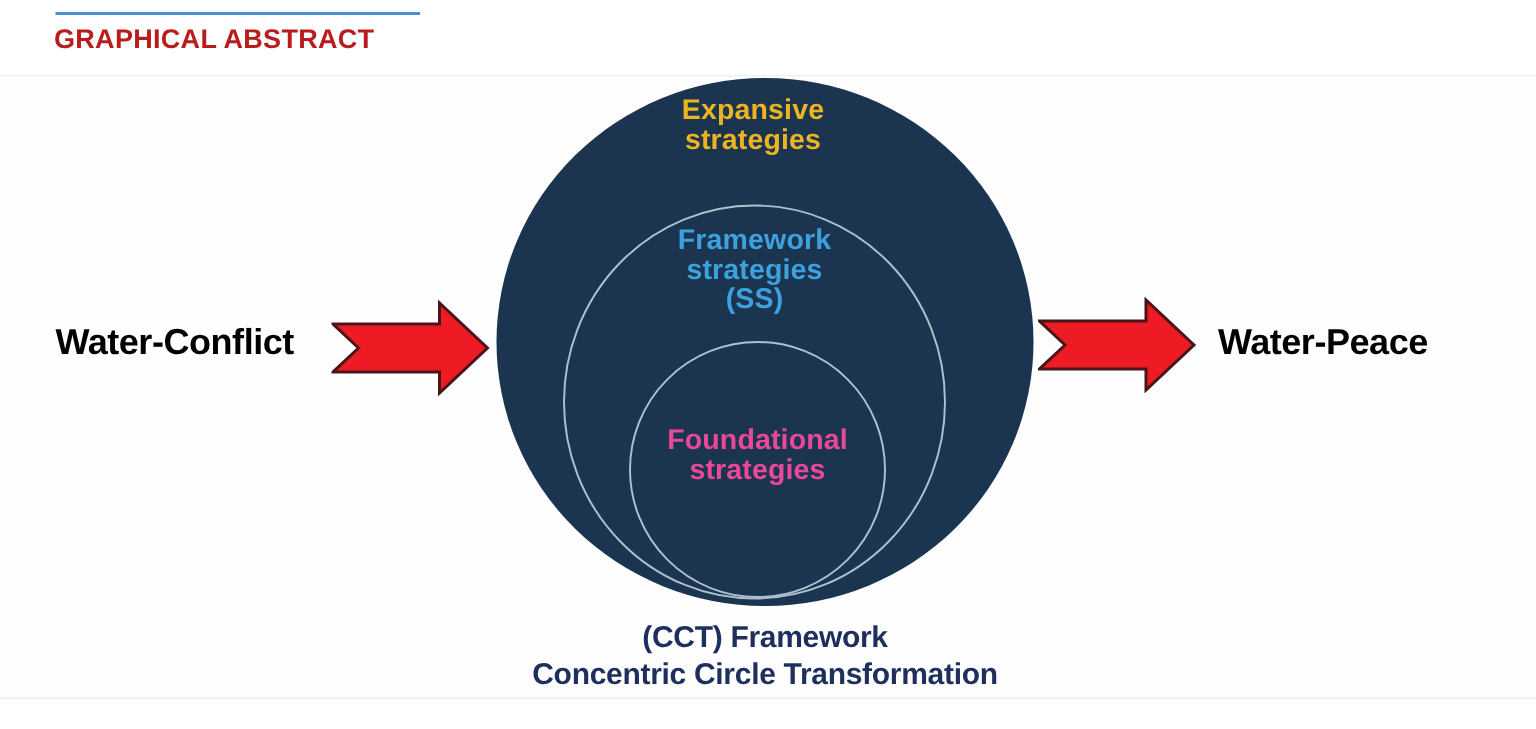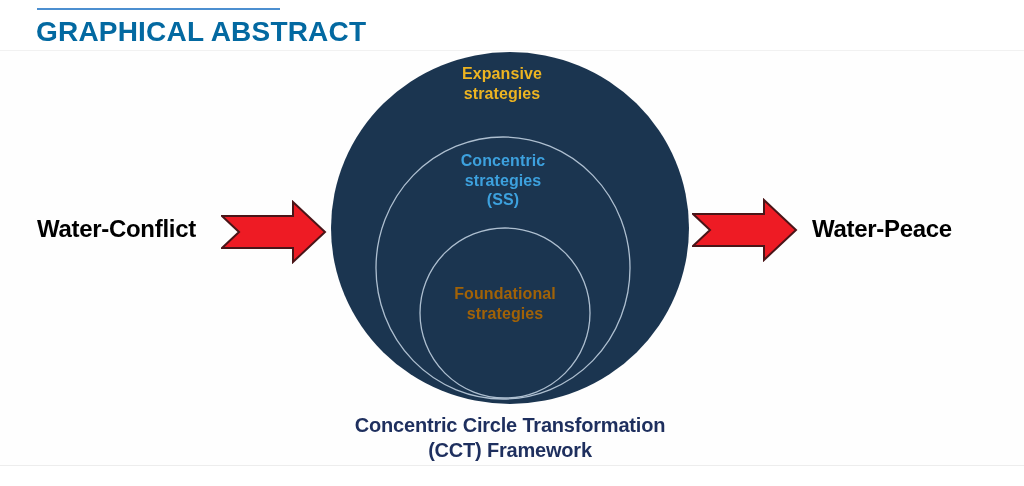--- a/index.html
+++ b/index.html
@@ -12,22 +12,22 @@
   }
 
   
   .hdr-rule {
     position: absolute; left: 37px; top: 8px;
     width: 243px; height: 2px;
     background: #4c8fd0;
   }
   .hdr-title {
     position: absolute; left: 36px; top: 16px;
-    font-size: 28px; font-weight: bold;
-    color: #0369a1; letter-spacing: 0.2px;
+    font-size: 18px; font-weight: bold;
+    color: #b91c1c; letter-spacing: 0.2px;
     white-space: nowrap;
   }
 
   
   .figure-panel {
     position: absolute; left: 0; top: 50px;
     width: 1024px; height: 414px;
     background: #fefefe;
     border-top: 1px solid #f1f1f1;
     border-bottom: 1px solid #ededed;
@@ -36,27 +36,27 @@
   
   .circles-svg {
     position: absolute; left: 0; top: 0;
     width: 1024px; height: 486px;
   }
 
   
   .ring-label {
     position: absolute; width: 200px;
     text-align: center; font-weight: bold;
-    font-size: 16px; line-height: 19.5px;
+    font-size: 19px; line-height: 19.5px;
     letter-spacing: 0.1px;
   }
   .ring-label span { display: block; }
   #ring-es { left: 402px; top: 64px;  color: #edb421; }
   #ring-ss { left: 403px; top: 151px; color: #3da1de; }
-  #ring-fs { left: 405px; top: 284px; color: #a16207; }
+  #ring-fs { left: 405px; top: 284px; color: #ec4899; }
 
   
   .side-label {
     position: absolute; top: 215px;
     font-size: 24px; font-weight: bold;
     color: #000000; letter-spacing: -0.3px;
     white-space: nowrap;
   }
   #label-conflict { left: 37px; }
   #label-peace    { left: 812px; }
@@ -88,21 +88,21 @@
   <ellipse cx="503" cy="268" rx="127" ry="131" fill="none" stroke="#aebfd0" stroke-width="1.3"></ellipse>
   <ellipse cx="505" cy="313" rx="85" ry="85" fill="none" stroke="#aebfd0" stroke-width="1.3"></ellipse>
 </svg>
 
 <div class="ring-label" id="ring-es">
   <span>Expansive</span>
   <span>strategies</span>
 </div>
 
 <div class="ring-label" id="ring-ss">
-  <span>Concentric</span>
+  <span>Framework</span>
   <span>strategies</span>
   <span>(SS)</span>
 </div>
 
 <div class="ring-label" id="ring-fs">
   <span>Foundational</span>
   <span>strategies</span>
 </div>
 
 <div class="side-label" id="label-conflict">Water-Conflict</div>
@@ -110,15 +110,15 @@
 
 <svg class="arrow" id="arrow-left" viewBox="0 0 106 64">
   <polygon points="1,16 72,16 72,2 104,32 72,62 72,48 1,48 18,32" fill="#ee1b24" stroke="#4a1518" stroke-width="2" stroke-linejoin="miter"></polygon>
 </svg>
 
 <svg class="arrow" id="arrow-right" viewBox="0 0 106 64">
   <polygon points="1,16 72,16 72,2 104,32 72,62 72,48 1,48 18,32" fill="#ee1b24" stroke="#4a1518" stroke-width="2" stroke-linejoin="miter"></polygon>
 </svg>
 
 <div class="caption">
+  <span>(CCT) Framework</span>
   <span>Concentric Circle Transformation</span>
-  <span>(CCT) Framework</span>
 </div>
 
 </body></html>

